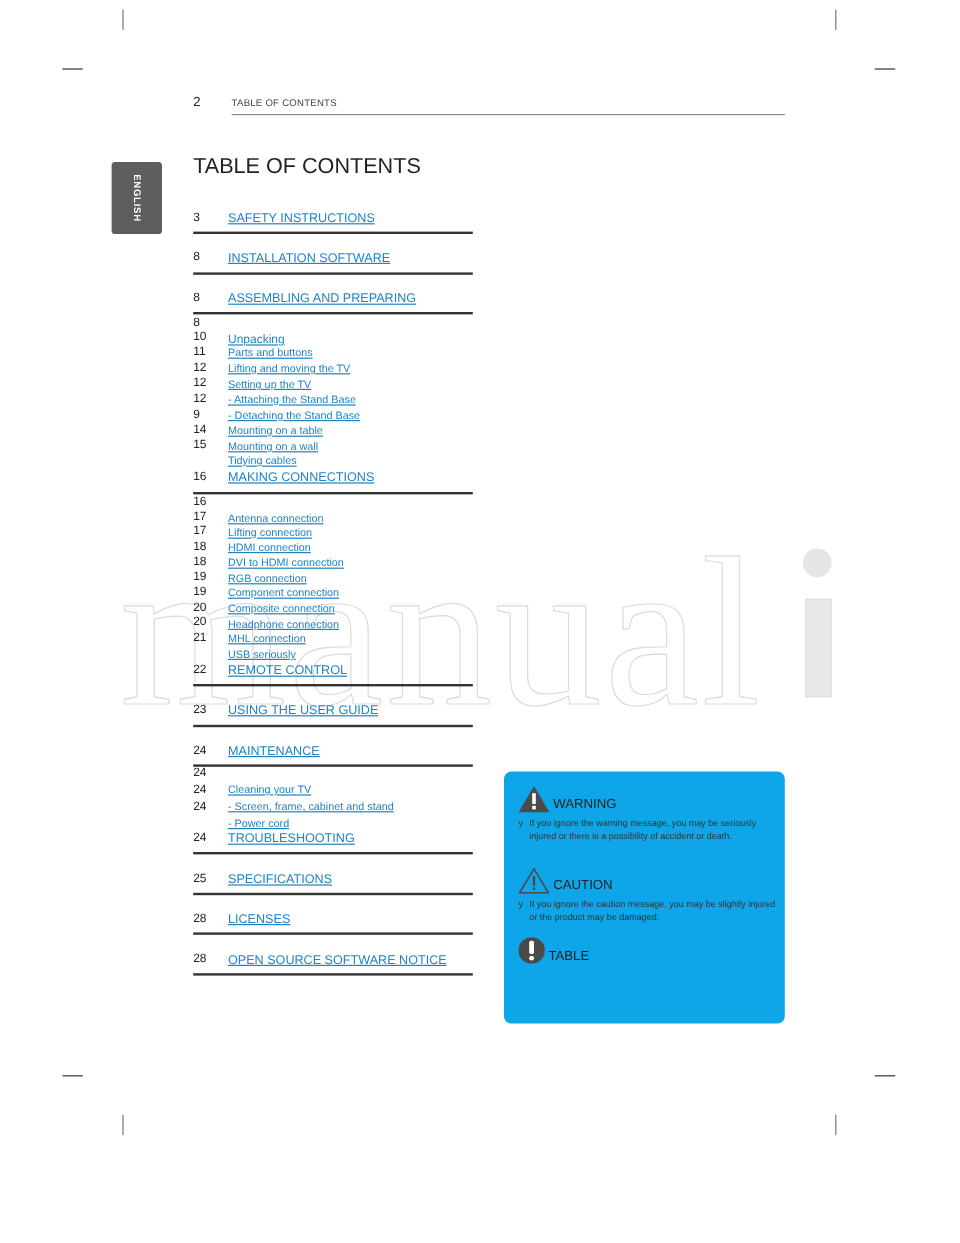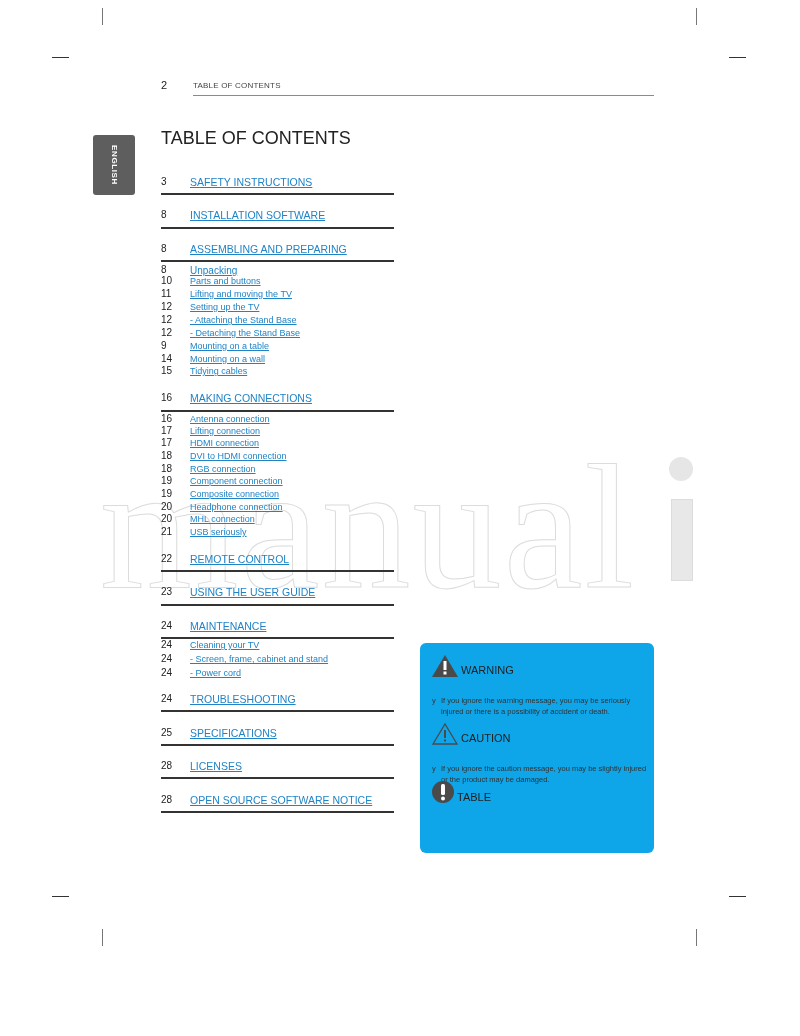--- a/index.html
+++ b/index.html
@@ -25,41 +25,41 @@
     color: #ffffff; font-size: 8px; font-weight: bold; letter-spacing: 0.6px; white-space: nowrap;
   }
 
   .toc-title { position: absolute; left: 161px; top: 128px; font-size: 18px; color: #222; }
 
   .toc { position: absolute; left: 161px; top: 0; width: 233px; }
   .row { position: absolute; left: 0; width: 233px; height: 14px; }
   .row .pg { position: absolute; left: 0; top: 0; font-size: 10px; color: #222; }
   .row .lnk { position: absolute; left: 29px; top: 0; font-size: 10px; color: #1f83c6; text-decoration: underline; white-space: nowrap; }
   .row.sub .pg { font-size: 10px; }
-  .row.sub .lnk { font-size: 9px; top: 1px; text-align: right; }
+  .row.sub .lnk { font-size: 9px; top: 14px; text-align: right; }
   .row.major .lnk { font-size: 10.5px; }
   .rule { position: absolute; left: 0; width: 233px; height: 1.5px; background: #333; }
 
   .watermark {
     position: absolute; left: 100px; top: 438px; font-family: "Liberation Serif", serif;
     font-size: 178px; line-height: 1; color: transparent; -webkit-text-stroke: 1px #dcdcdc;
     letter-spacing: 2px; pointer-events: none; white-space: nowrap;
   }
   .wm-i-dot { position: absolute; left: 669px; top: 457px; width: 24px; height: 24px; border-radius: 50%; background: #e6e6e6; }
   .wm-i-stem { position: absolute; left: 671px; top: 499px; width: 20px; height: 80px; background: #e8e8e8; border: 1px solid #dcdcdc; }
 
   .notice-box {
     position: absolute; left: 420px; top: 643px; width: 234px; height: 210px;
     background: #0ea5e9; border-radius: 6px;
   }
   .nb-item { position: absolute; left: 12px; width: 215px; }
   .nb-head { position: relative; height: 24px; }
   .nb-head svg { position: absolute; left: 0; top: 0; }
   .nb-label { position: absolute; left: 29px; top: 9px; font-size: 11px; color: #222; }
-  .nb-text { font-size: 7.5px; color: #333; line-height: 11px; padding-left: 9px; text-indent: -9px; margin-top: 16px; }
+  .nb-text { font-size: 7.5px; color: #333; line-height: 11px; padding-left: 9px; text-indent: -9px; margin-top: 1px; }
   .nb-text .bullet { display: inline-block; width: 9px; text-indent: 0; }
 </style>
 </head>
 <body>
 
 <div class="crop v" style="left:102px;top:8px;"></div>
 <div class="crop h" style="left:52px;top:57px;"></div>
 <div class="crop v" style="left:696px;top:8px;"></div>
 <div class="crop h" style="left:729px;top:57px;"></div>
 <div class="crop h" style="left:52px;top:896px;"></div>

